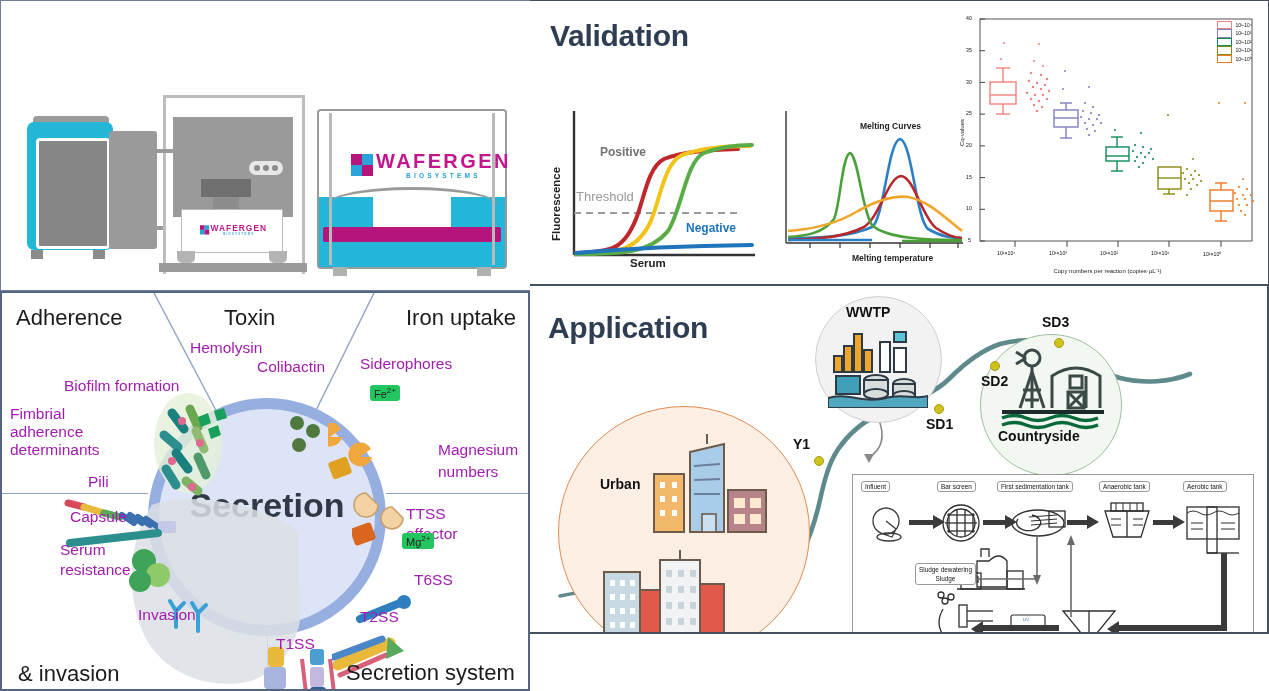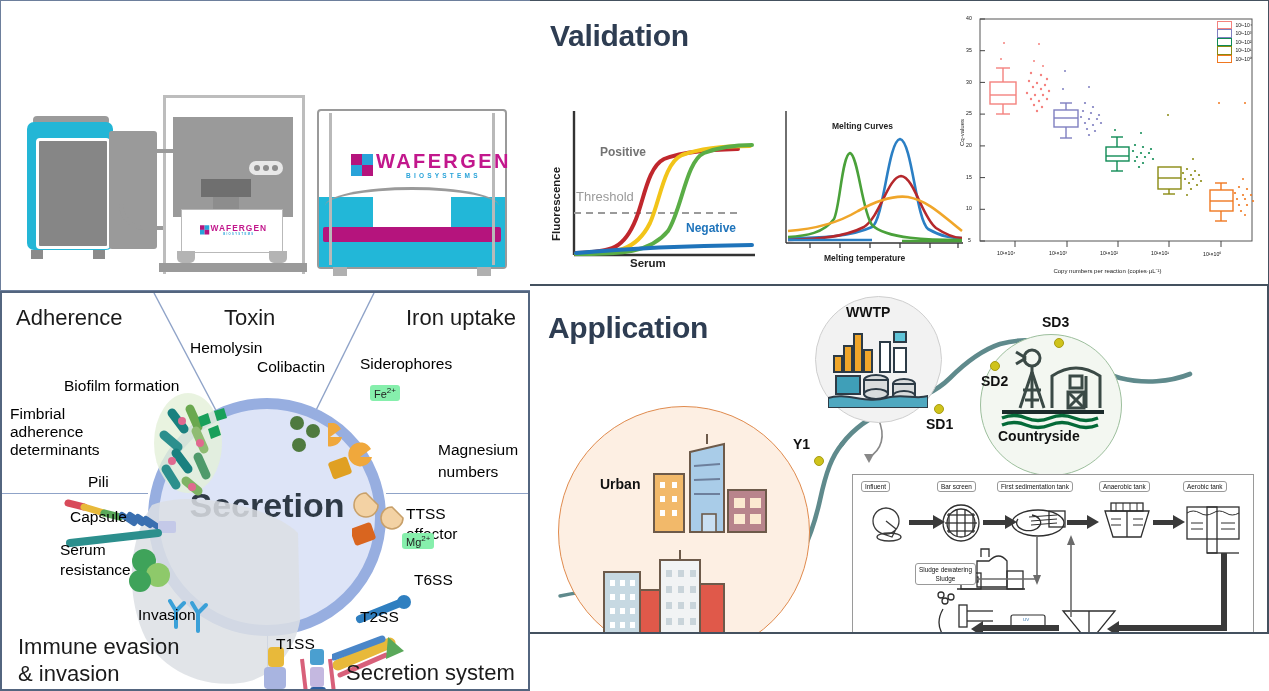--- a/index.html
+++ b/index.html
@@ -59,38 +59,38 @@
   .wg-d{left:11px;top:11px;width:11px;height:11px;background:#b5147d;}
   .wg-txt{font-weight:bold;color:#c2178c;letter-spacing:2.4px;font-size:20px;line-height:1;}
   .wg-sub{color:#29a3d9;letter-spacing:3.2px;font-size:6.5px;font-weight:bold;text-align:center;}
   .wg-big{position:absolute;left:34px;top:42px;}
   .wg-small{position:absolute;left:18px;top:14px;transform:scale(.42);transform-origin:left top;}
 
   
   .amp{position:absolute;left:22px;top:106px;width:205px;height:160px;}
   .mlt{position:absolute;left:250px;top:106px;width:185px;height:160px;}
   .axlabel{position:absolute;font-weight:bold;font-size:11.5px;color:#222;}
-  .axlabel.small{font-weight:bold;font-size:8.5px;}
+  .axlabel.small{font-weight:bold;font-size:8.5px;margin-left:28px;}
   .ylab{transform:rotate(-90deg);transform-origin:left top;white-space:nowrap;}
   .curveTag{position:absolute;font-weight:bold;font-size:12px;}
 
   .boxchart{position:absolute;left:425px;top:10px;width:305px;height:272px;}
   .bc-legend{position:absolute;right:4px;top:6px;font-size:5px;line-height:8.4px;color:#111;}
   .bc-legend div{display:flex;align-items:center;gap:3px;height:8.4px;}
   .bc-legend i{display:inline-block;width:13px;height:6.5px;border:1.1px solid #000;background:#fff;}
   .bc-xlab{position:absolute;left:0;right:0;bottom:1px;text-align:center;font-size:6px;}
   .bc-tick{position:absolute;font-size:5.2px;color:#111;}
   .bc-ylab{position:absolute;font-size:6px;white-space:nowrap;transform:rotate(-90deg);transform-origin:left top;}
 
   
   .fq{position:absolute;font-size:22px;color:#1b1b1b;white-space:nowrap;}
-  .flbl{position:absolute;font-size:15.5px;color:#000000;line-height:1.12;}
+  .flbl{position:absolute;font-size:15.5px;color:#a21caf;line-height:1.12;}
   .fcore{position:absolute;left:146px;top:105px;width:238px;height:238px;border-radius:50%;background:#dde4f7;border:11px solid #97aee0;box-sizing:border-box;}
   .fcore-txt{position:absolute;left:0;right:0;top:88px;text-align:center;font-size:34px;font-weight:bold;color:#2f3a46;}
-  .ion{position:absolute;background:#86efac;border-radius:3px;padding:1px 4px;font-size:11px;color:#222;}
+  .ion{position:absolute;background:#22c55e;border-radius:3px;padding:1px 4px;font-size:11px;color:#222;}
   .divline{position:absolute;background:#8fa3c8;}
 
   
   .circ{position:absolute;border-radius:50%;}
   .urban{left:28px;top:120px;width:250px;height:250px;background:#fdefe3;border:1.4px solid #e08b4e;}
   .wwtp{left:285px;top:10px;width:125px;height:125px;background:#f2f2f2;border:1.2px solid #cfcfcf;}
   .country{left:450px;top:48px;width:140px;height:140px;background:#f3f7f1;border:1.2px solid #9dbf9d;}
   .aplbl{position:absolute;font-weight:bold;font-size:14px;color:#111;}
   .sdot{position:absolute;width:8px;height:8px;border-radius:50%;background:#cfc31b;border:1px solid #a79c12;}
   .flowbox{position:absolute;left:322px;top:188px;width:400px;height:200px;border:1.2px solid #9a9a9a;background:#fff;}
@@ -519,21 +519,20 @@
     <svg style="position:absolute;left:166px;top:300px" width="60" height="50">
       <g stroke="#3aa0d8" stroke-width="4" fill="none" stroke-linecap="round">
         <path d="M8,34 L8,18 M8,18 L2,8 M8,18 L16,10"></path>
         <path d="M30,38 L30,20 M30,20 L24,10 M30,20 L38,12"></path>
       </g>
     </svg>
 
     <div class="fq" style="left:14px;top:12px">Adherence</div>
     <div class="fq" style="left:222px;top:12px">Toxin</div>
     <div class="fq" style="left:404px;top:12px">Iron uptake</div>
-    <div class="fq" style="left:16px;top:341px">Immune evasion</div>
     <div class="fq" style="left:16px;top:368px">&amp; invasion</div>
     <div class="fq" style="left:344px;top:367px">Secretion system</div>
 
     <div class="flbl" style="left:188px;top:46px">Hemolysin</div>
     <div class="flbl" style="left:255px;top:65px">Colibactin</div>
     <div class="flbl" style="left:358px;top:62px">Siderophores</div>
     <div class="flbl" style="left:62px;top:84px">Biofilm formation</div>
     <div class="flbl" style="left:8px;top:112px">Fimbrial</div>
     <div class="flbl" style="left:8px;top:130px">adherence</div>
     <div class="flbl" style="left:8px;top:148px">determinants</div>

